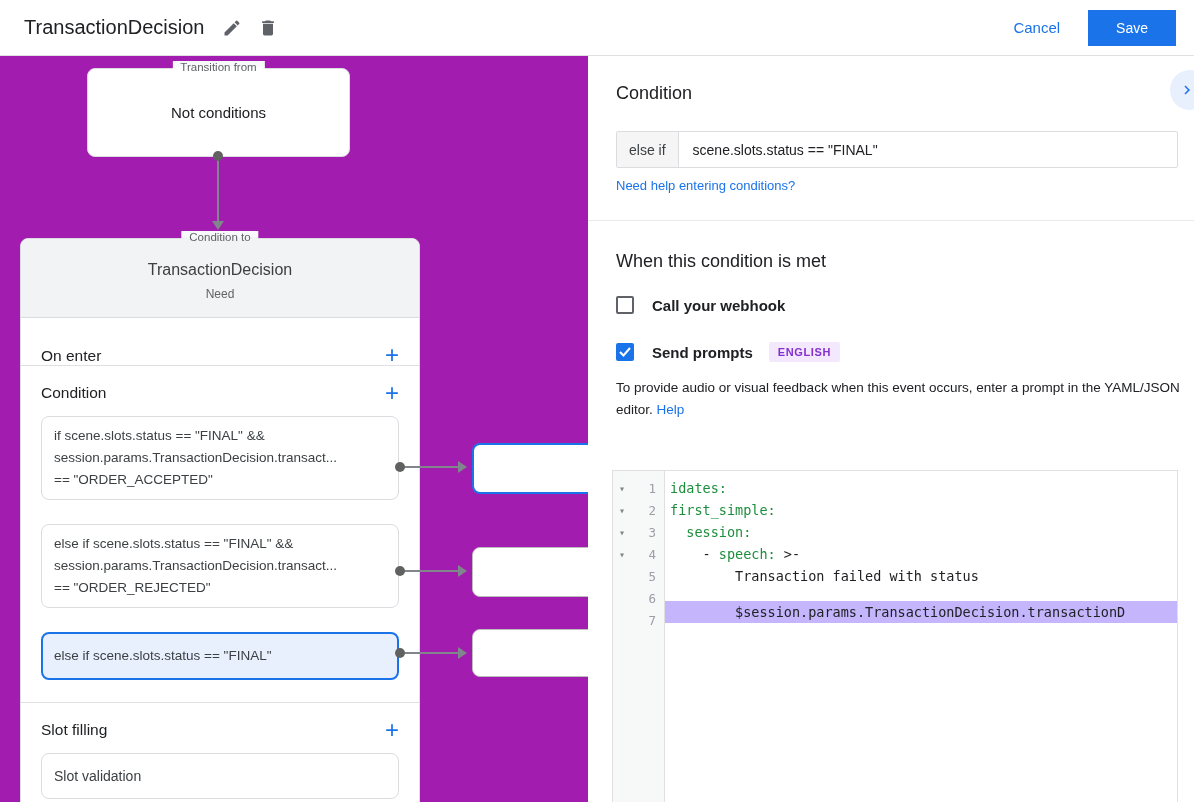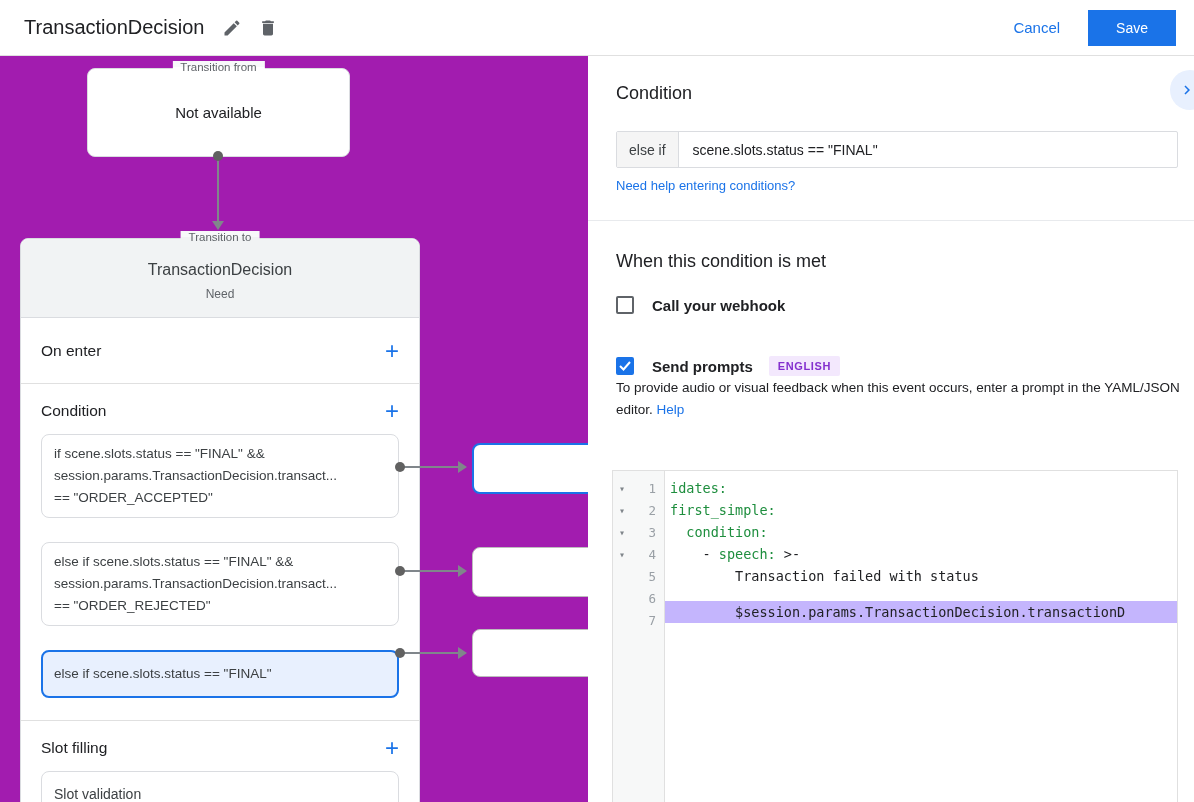--- a/index.html
+++ b/index.html
@@ -28,22 +28,22 @@
     border:1px solid #dadce0;border-radius:8px;}
   .tf-box .legend{background:linear-gradient(#f8f9fa 50%,#ffffff 50%);}
   .tf-body{display:flex;align-items:center;justify-content:center;height:100%;font-size:15px;color:#202124;}
   .card{position:absolute;left:20px;top:182px;width:400px;height:566px;background:#fff;
     border:1px solid #dadce0;border-radius:8px 8px 0 0;}
   .card .legend{background:linear-gradient(#f8f9fa 50%,#f1f3f4 50%);}
   .card-header{background:#f1f3f4;border-bottom:1px solid #dadce0;border-radius:8px 8px 0 0;
     padding:22px 0 16px 0;text-align:center;}
   .card-title{font-size:16px;color:#3c4043;}
   .card-subtitle{font-size:12px;color:#5f6368;margin-top:8px;}
-  .card-row{display:flex;align-items:center;justify-content:space-between;
-    padding:0 20px;height:66px;border-bottom:1px solid #e0e0e0;}
+  .card-row{display:flex;align-items:flex-end;justify-content:space-between;
+    padding:0 20px;height:48px;border-bottom:1px solid #e0e0e0;}
   .card-row-label{font-size:15.5px;color:#202124;}
   .add-btn{background:none;border:none;color:#1a73e8;font-size:24px;font-weight:300;
     cursor:pointer;line-height:20px;font-family:inherit;}
   .card-section{border-bottom:1px solid #e0e0e0;padding-bottom:22px;}
   .section-head{display:flex;align-items:center;justify-content:space-between;padding:17px 20px 13px 20px;}
   .cond-box{margin:0 20px 24px 20px;border:1px solid #dadce0;border-radius:8px;background:#fff;
     padding:8px 12px;font-size:13.5px;line-height:22px;color:#3c4043;cursor:pointer;}
   .cond-box.selected{background:#e8f0fe;border:2px solid #1a73e8;padding:11px 11px;margin-bottom:0;}
   .slot-box{margin:0 20px;border:1px solid #dadce0;border-radius:8px;background:#fff;
     padding:14px 12px;font-size:14px;color:#3c4043;cursor:pointer;}
@@ -68,21 +68,21 @@
   .elseif-group{position:absolute;left:28px;top:75px;right:16px;height:37px;display:flex;
     border:1px solid #dadce0;border-radius:2px;background:#fff;}
   .elseif-prefix{background:#f5f5f5;border-right:1px solid #dadce0;display:flex;align-items:center;
     padding:0 12px;font-size:14px;color:#3c4043;}
   .elseif-value{display:flex;align-items:center;padding:0 14px;font-size:14px;color:#202124;flex:1;}
   .help-link{position:absolute;left:28px;top:122px;font-size:13px;color:#1a73e8;text-decoration:none;}
   .panel-divider{position:absolute;left:0;right:0;top:164px;height:1px;background:#e8eaed;}
   .met-title{position:absolute;left:28px;top:195px;}
   .check-row{position:absolute;left:28px;display:flex;align-items:center;}
   .row-webhook{top:240px;}
-  .row-prompts{top:300px;}
+  .row-prompts{top:286px;}
   .checkbox{width:18px;height:18px;border:2px solid #5f6368;border-radius:2px;background:#fff;
     cursor:pointer;flex:none;}
   .checkbox.checked{background:#1a73e8;border-color:#1a73e8;position:relative;}
   .checkbox.checked svg{position:absolute;left:1px;top:2px;width:12px;height:10px;}
   .check-label{margin-left:18px;font-size:15px;font-weight:700;color:#202124;}
   .lang-badge{margin-left:16px;background:#f3e8fd;color:#8430ce;font-size:11px;font-weight:700;
     letter-spacing:0.6px;padding:4px 9px;border-radius:2px;}
   .panel-desc{position:absolute;left:28px;top:321px;width:575px;font-size:13.5px;line-height:22px;color:#202124;}
   .panel-desc a{color:#1a73e8;text-decoration:none;}
   .tabs{position:absolute;left:22px;top:372px;display:flex;}
@@ -122,29 +122,29 @@
   <div class="topbar-actions">
     <button class="cancel-btn">Cancel</button>
     <button class="save-btn">Save</button>
   </div>
 </div>
 
 <div class="canvas">
 
   <div class="tf-box">
     <span class="legend">Transition from</span>
-    <div class="tf-body">Not available</div>
+    <div class="tf-body">Not conditions</div>
   </div>
 
   <div class="dot" style="left:213px;top:95px;"></div>
   <div class="vline" style="left:217px;top:104px;height:62px;"></div>
   <div class="varrow" style="left:212px;top:165px;"></div>
 
   <div class="card">
-    <span class="legend">Transition to</span>
+    <span class="legend">Condition to</span>
     <div class="card-header">
       <div class="card-title">TransactionDecision</div>
       <div class="card-subtitle">Need</div>
     </div>
 
     <div class="card-row">
       <span class="card-row-label">On enter</span>
       <button class="add-btn">+</button>
     </div>
 
@@ -239,21 +239,21 @@
           <span class="code-text"><span class="key">idates:</span></span>
         </div>
         <div class="code-line">
           <span class="fold">▾</span>
           <span class="lnum">2</span>
           <span class="code-text"><span class="key">first_simple:</span></span>
         </div>
         <div class="code-line">
           <span class="fold">▾</span>
           <span class="lnum">3</span>
-          <span class="code-text"><span>  </span><span class="key">condition:</span></span>
+          <span class="code-text"><span>  </span><span class="key">session:</span></span>
         </div>
         <div class="code-line">
           <span class="fold">▾</span>
           <span class="lnum">4</span>
           <span class="code-text"><span>    - </span><span class="key">speech:</span><span> &gt;-</span></span>
         </div>
         <div class="code-line">
           <span class="fold"></span>
           <span class="lnum">5</span>
           <span class="code-text"><span>        Transaction failed with status</span></span>

